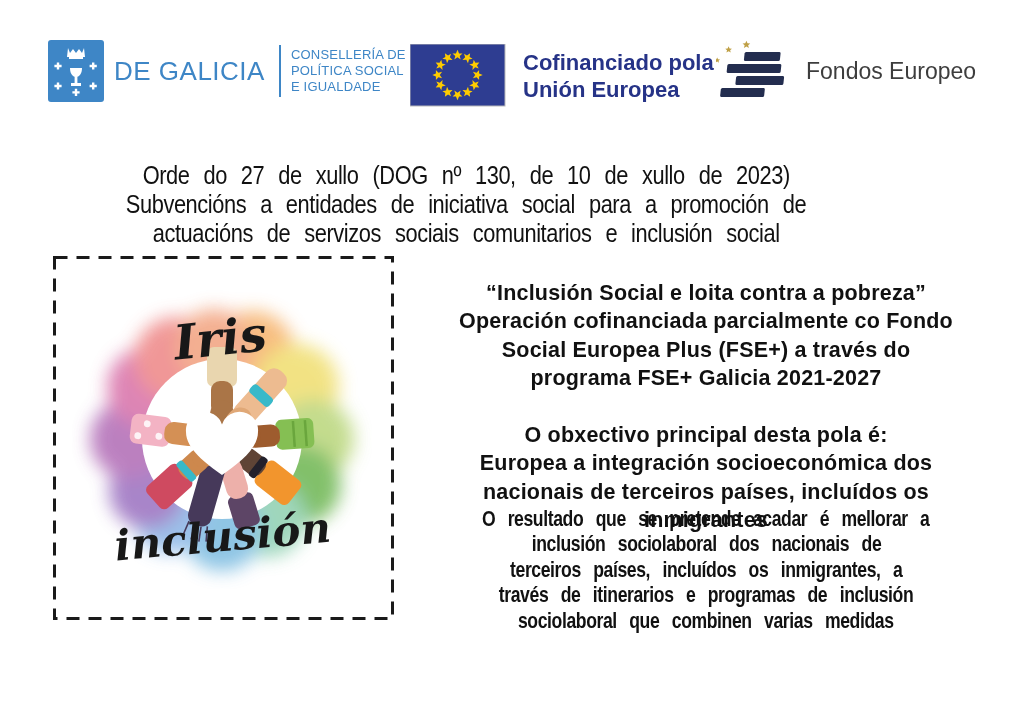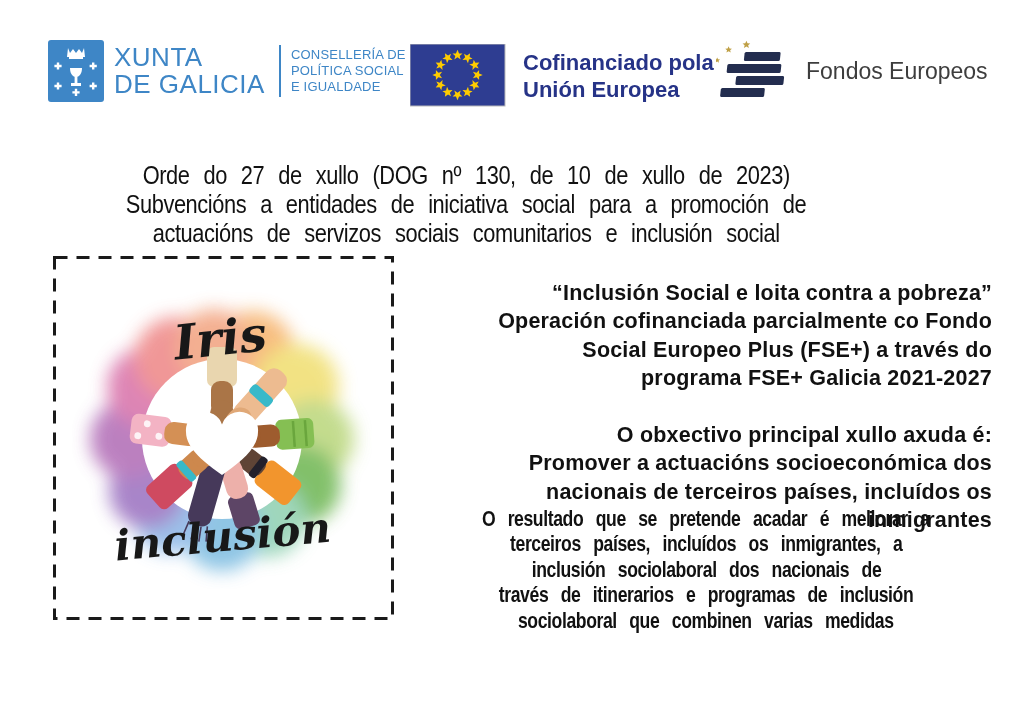--- a/index.html
+++ b/index.html
@@ -20,21 +20,21 @@
   
   .title{position:absolute;left:0;top:161px;width:932px;text-align:center;}
   .tline{font-size:26px;line-height:29px;font-weight:500;white-space:nowrap;}
   .tline span{display:inline-block;transform:scaleX(.84);transform-origin:center;word-spacing:.38em;letter-spacing:-.5px;}
   
   .iris-box{position:absolute;left:53px;top:256px;width:341px;height:364px;}
   .iris-box svg.frame{position:absolute;left:0;top:0;}
   .iris-logo{position:absolute;left:19px;top:33px;}
   
   .rightcol{position:absolute;left:420px;top:279px;width:572px;text-align:center;}
-  .b1 .rline,.b2 .rline{font-size:21.5px;line-height:28.3px;font-weight:bold;letter-spacing:.2px;white-space:nowrap;text-align:right;}
+  .b1 .rline,.b2 .rline{font-size:21.5px;line-height:28.3px;font-weight:bold;letter-spacing:.2px;white-space:nowrap;}
   .b2{margin-top:29px;}
   .b3{margin-top:-28.3px;position:relative;}
   .b3 .rline{font-size:22px;line-height:25.4px;font-weight:bold;white-space:nowrap;}
   .b3 .rline span{display:inline-block;transform:scaleX(.8);transform-origin:center;word-spacing:.45em;letter-spacing:-.5px;}
 </style>
 </head>
 <body>
 
 <div class="hdr xunta">
   <svg width="56" height="62" viewBox="0 0 56 62">
@@ -49,21 +49,20 @@
 
     <g fill="#fff">
       <path d="M12 24 h3 v3 h3 v3 h-3 v3 h-3 v-3 h-3 v-3 h3 z" transform="scale(.8) translate(-1 4)"></path>
       <path d="M42 24 h3 v3 h3 v3 h-3 v3 h-3 v-3 h-3 v-3 h3 z" transform="scale(.8) translate(13 4)"></path>
       <path d="M12 44 h3 v3 h3 v3 h-3 v3 h-3 v-3 h-3 v-3 h3 z" transform="scale(.8) translate(-1 9)"></path>
       <path d="M42 44 h3 v3 h3 v3 h-3 v3 h-3 v-3 h-3 v-3 h3 z" transform="scale(.8) translate(13 9)"></path>
       <path d="M27 50 h3 v3 h3 v3 h-3 v3 h-3 v-3 h-3 v-3 h3 z" transform="scale(.8) translate(6.5 11)"></path>
     </g>
   </svg>
   <div class="xunta-name">
-    <div>XUNTA</div>
     <div>DE GALICIA</div>
   </div>
   <div class="xunta-divider"></div>
   <div class="xunta-dept">
     <div>CONSELLERÍA DE</div>
     <div>POLÍTICA SOCIAL</div>
     <div>E IGUALDADE</div>
   </div>
 </div>
 
@@ -100,21 +99,21 @@
       <path d="M30,1 l1.4,3.2 3.4,0.2 -2.6,2.2 0.9,3.3 -3.1,-1.9 -3.1,1.9 0.9,-3.3 -2.6,-2.2 3.4,-0.2 z" transform="scale(.7) translate(-12 8)"></path>
       <path d="M30,1 l1.4,3.2 3.4,0.2 -2.6,2.2 0.9,3.3 -3.1,-1.9 -3.1,1.9 0.9,-3.3 -2.6,-2.2 3.4,-0.2 z" transform="scale(.6) translate(-28 28)"></path>
     </g>
     <g fill="#232D4F" transform="skewX(-6)">
       <rect x="30" y="12" width="36" height="9" rx="1.5"></rect>
       <rect x="14" y="24" width="54" height="9" rx="1.5"></rect>
       <rect x="24" y="36" width="48" height="9" rx="1.5"></rect>
       <rect x="10" y="48" width="44" height="9" rx="1.5"></rect>
     </g>
   </svg>
-  <div class="fondos-text">Fondos Europeos</div>
+  <div class="fondos-text">Fondos Europeo</div>
 </div>
 
 <div class="title">
   <div class="tline"><span>Orde do 27 de xullo (DOG nº 130, de 10 de xullo de 2023)</span></div>
   <div class="tline"><span>Subvencións a entidades de iniciativa social para a promoción de</span></div>
   <div class="tline"><span>actuacións de servizos sociais comunitarios e inclusión social</span></div>
 </div>
 
 <div class="iris-box">
   <svg class="frame" width="341" height="364" viewBox="0 0 341 364">
@@ -215,29 +214,29 @@
 
     <text x="150" y="66" text-anchor="middle" font-family="'DejaVu Serif', serif" font-style="italic" font-weight="bold" font-size="48" fill="#181818" transform="rotate(-6 150 66)"><tspan>Iris</tspan></text>
     <text x="152" y="262" text-anchor="middle" font-family="'DejaVu Serif', serif" font-style="italic" font-weight="bold" font-size="42" fill="#181818" transform="rotate(-5 152 262)"><tspan>inclusión</tspan></text>
   </svg>
 </div>
 
 <div class="rightcol">
   <div class="b1">
     <div class="rline">“Inclusión Social e loita contra a pobreza”</div>
     <div class="rline">Operación cofinanciada parcialmente co Fondo</div>
-    <div class="rline">Social Europeo Plus (FSE+) a través do</div>
+    <div class="rline">Social Europea Plus (FSE+) a través do</div>
     <div class="rline">programa FSE+ Galicia 2021-2027</div>
   </div>
   <div class="b2">
-    <div class="rline">O obxectivo principal xullo axuda é:</div>
-    <div class="rline">Promover a actuacións socioeconómica dos</div>
+    <div class="rline">O obxectivo principal desta pola é:</div>
+    <div class="rline">Europea a integración socioeconómica dos</div>
     <div class="rline">nacionais de terceiros países, incluídos os</div>
     <div class="rline">inmigrantes</div>
   </div>
   <div class="b3">
     <div class="rline"><span>O resultado que se pretende acadar é mellorar a</span></div>
+    <div class="rline"><span>inclusión sociolaboral dos nacionais de</span></div>
     <div class="rline"><span>terceiros países, incluídos os inmigrantes, a</span></div>
-    <div class="rline"><span>inclusión sociolaboral dos nacionais de</span></div>
     <div class="rline"><span>través de itinerarios e programas de inclusión</span></div>
     <div class="rline"><span>sociolaboral que combinen varias medidas</span></div>
   </div>
 </div>
 
 </body></html>

